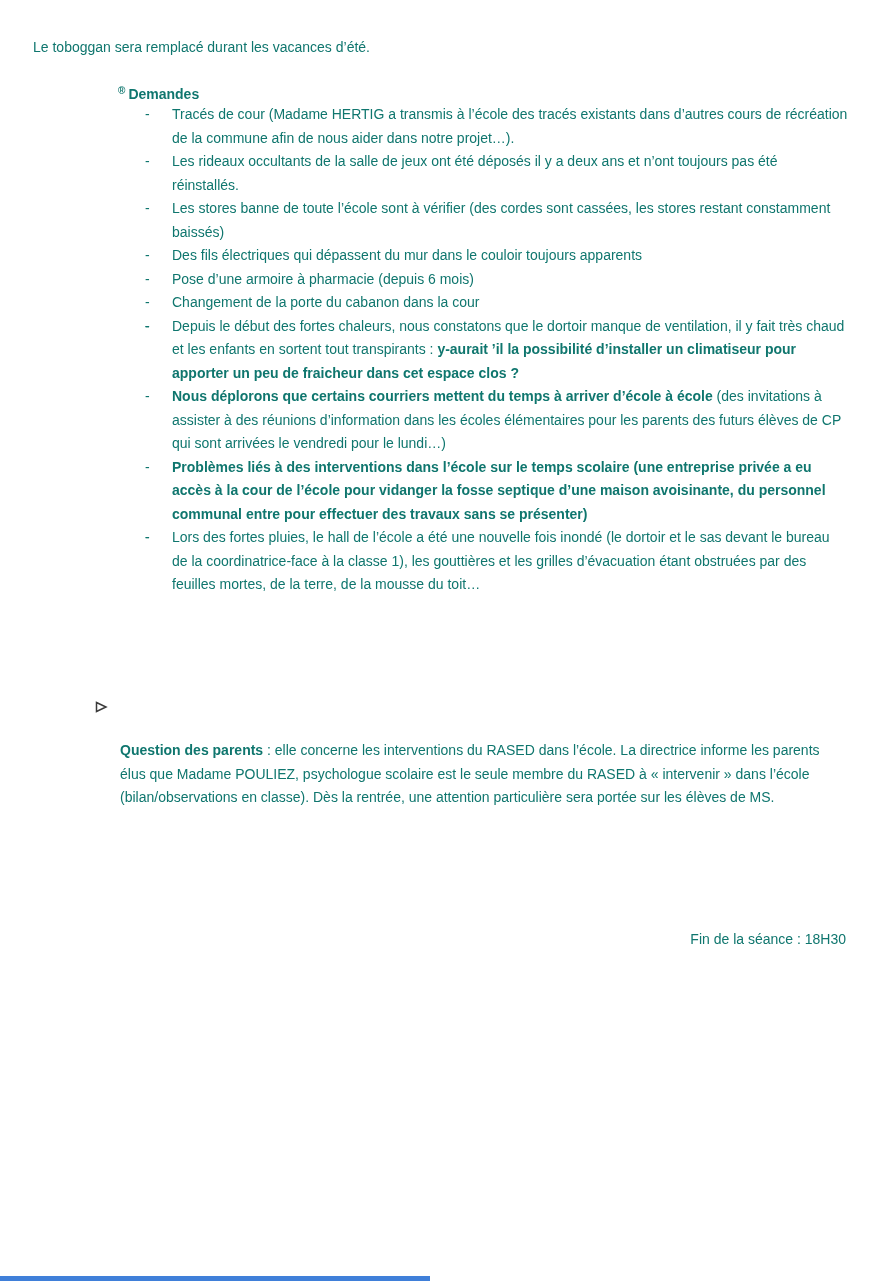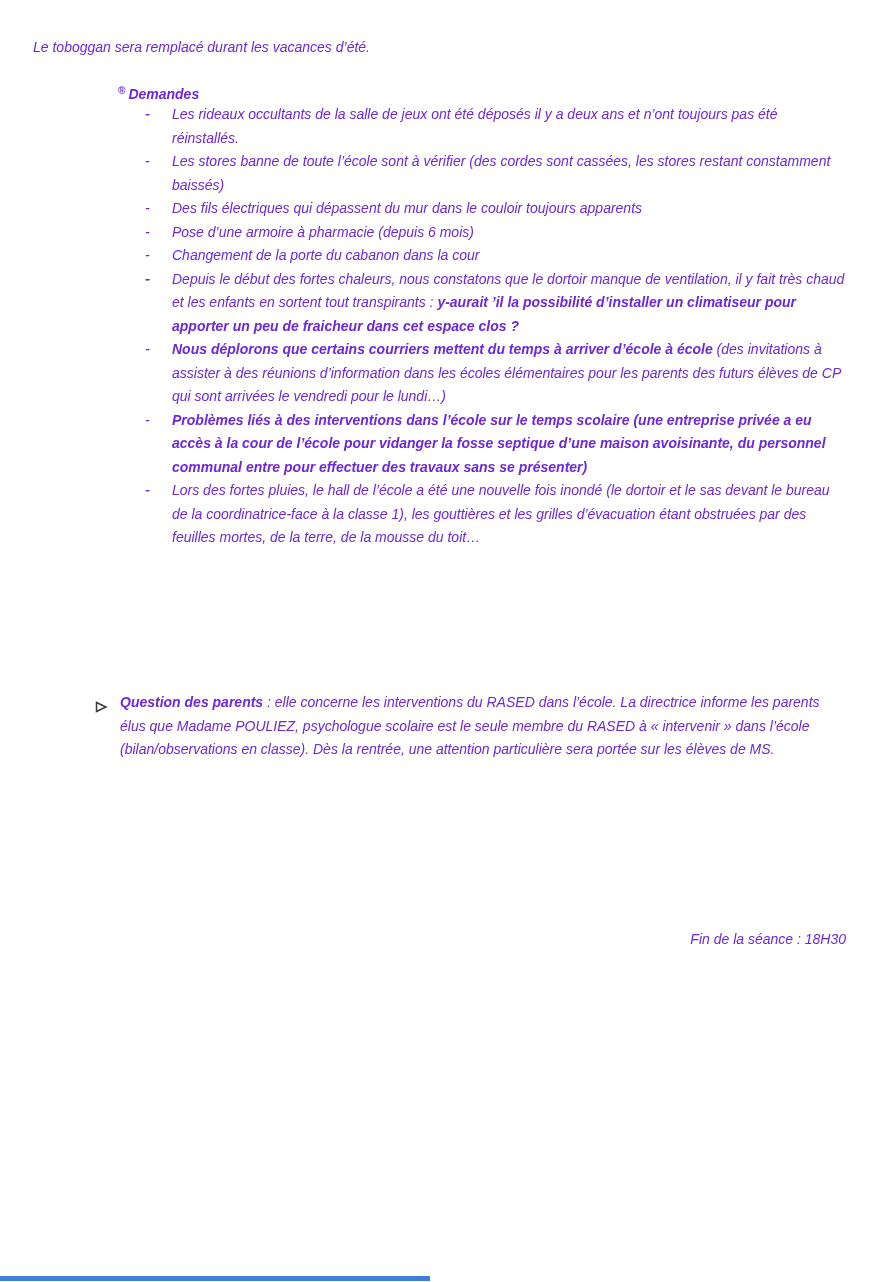--- a/index.html
+++ b/index.html
@@ -61,20 +61,21 @@
   }
 
   .parents-section {
     position: absolute;
     left: 95px;
     top: 691px;
     width: 752px;
   }
   .parents-text {
     padding-left: 25px;
+    margin-top: 48px;
   }
   .arrow-icon {
     position: absolute;
     left: 0;
     top: 6px;
   }
 
   .footer-note {
     position: absolute;
     right: 36px;
@@ -86,30 +87,30 @@
     position: absolute;
     left: 0;
     bottom: 1px;
     width: 430px;
     height: 5px;
   }
 </style>
 </head>
 <body>
 
-<div class="page" style="color: #6d28d9; font-style: italic;">
+<div class="page" style="color: #0f766e;">
 
   <p class="intro">Le toboggan sera remplacé durant les vacances d’été.</p>
 
   <div class="demandes-heading">
     <span class="sym">®</span><span class="b">Demandes</span>
   </div>
 
   <ul class="demandes-list">
-      <li class="demande-item"><span class="dash">-</span></li>
+      <li class="demande-item"><span class="dash">-</span><span>Tracés de cour (Madame HERTIG a transmis à l’école des tracés existants dans d’autres cours de récréation de la commune afin de nous aider dans notre projet…).</span></li>
       <li class="demande-item"><span class="dash">-</span><span>Les rideaux occultants de la salle de jeux ont été déposés il y a deux ans et n’ont toujours pas été réinstallés.</span></li>
       <li class="demande-item"><span class="dash">-</span><span>Les stores banne de toute l’école sont à vérifier (des cordes sont cassées, les stores restant constamment baissés)</span></li>
       <li class="demande-item"><span class="dash">-</span><span>Des fils électriques qui dépassent du mur dans le couloir toujours apparents</span></li>
       <li class="demande-item"><span class="dash">-</span><span>Pose d’une armoire à pharmacie (depuis 6 mois)</span></li>
       <li class="demande-item"><span class="dash">-</span><span>Changement de la porte du cabanon dans la cour</span></li>
       <li class="demande-item"><span class="dash">-</span></li>
       <li class="demande-item"><span class="dash">-</span></li>
       <li class="demande-item"><span class="dash">-</span><span>Depuis le début des fortes chaleurs, nous constatons que le dortoir manque de ventilation, il y fait très chaud et les enfants en sortent tout transpirants : </span><span class="b">y-aurait ’il la possibilité d’installer un climatiseur pour apporter un peu de fraicheur dans cet espace clos ?</span></li>
       <li class="demande-item"><span class="dash">-</span><span class="b">Nous déplorons que certains courriers mettent du temps à arriver d’école à école</span><span> (des invitations à assister à des réunions d’information dans les écoles élémentaires pour les parents des futurs élèves de CP qui sont arrivées le vendredi pour le lundi…)</span></li>
       <li class="demande-item"><span class="dash">-</span><span class="b">Problèmes liés à des interventions dans l’école sur le temps scolaire (une entreprise privée a eu accès à la cour de l’école pour vidanger la fosse septique d’une maison avoisinante, du personnel communal entre pour effectuer des travaux sans se présenter)</span></li>

